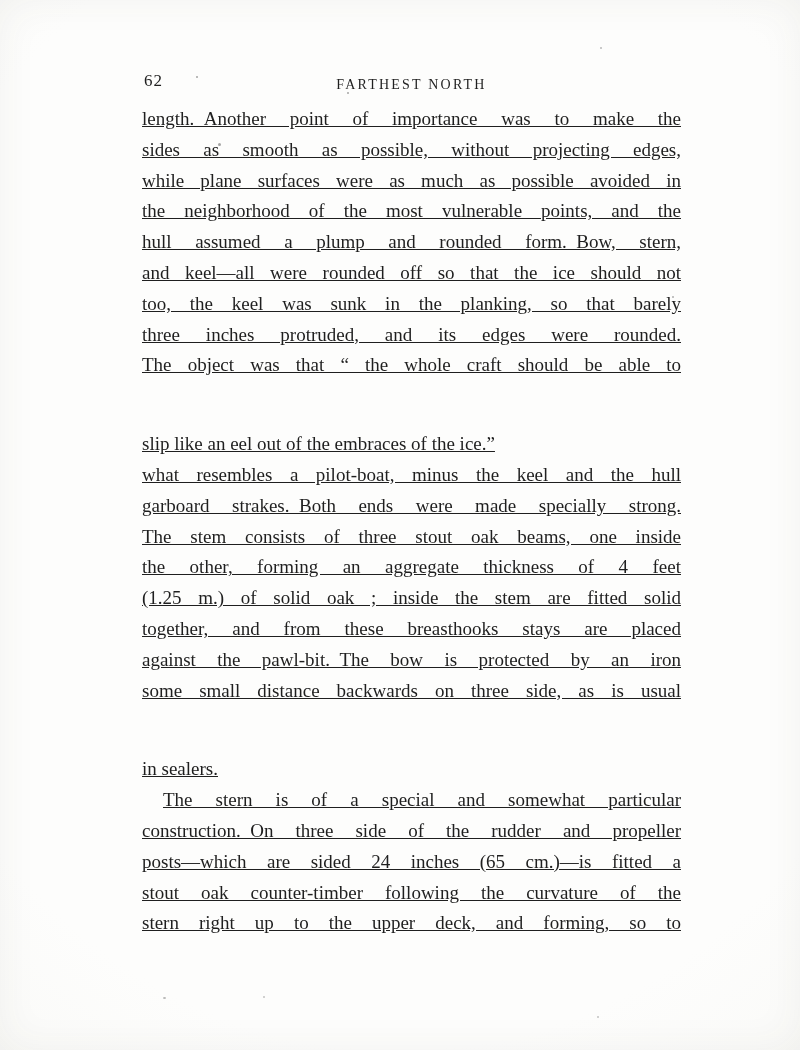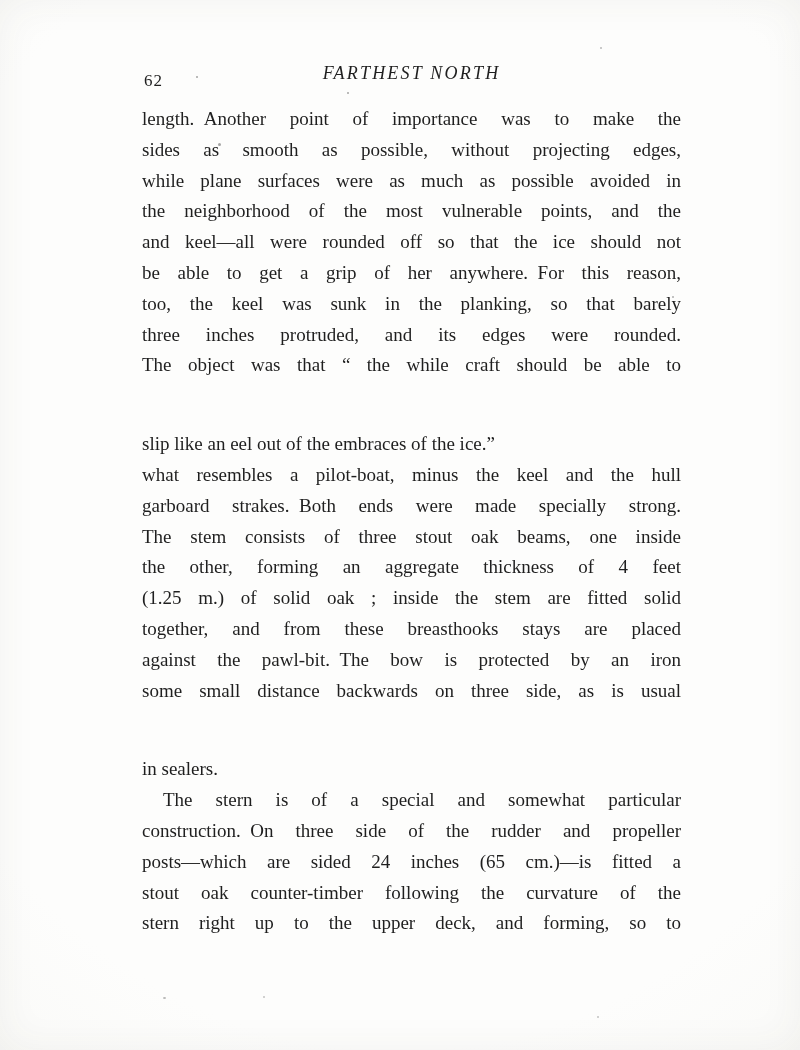--- a/index.html
+++ b/index.html
@@ -31,34 +31,34 @@
   .pagenum {
     position: absolute;
     left: 2px;
     top: 8px;
     font-size: 17px;
     letter-spacing: 1px;
   }
   .running-title {
     position: absolute;
     left: 50%;
-    top: 0;
+    top: 12px;
     transform: translateX(-50%);
-    font-style: italic;
-    font-size: 18px;
+    font-size: 14px;
     letter-spacing: 2.2px;
     white-space: nowrap;
   }
   
   .text-block {
     position: absolute;
     top: 104px;
     left: 142px;
     width: 539px;
     font-size: 19px;
+    text-decoration: underline;
   }
   .line {
     height: 30.8px;
     line-height: 30.8px;
     text-align: justify;
     text-align-last: justify;
     text-justify: inter-word;
     white-space: normal;
     overflow: visible;
   }
@@ -95,25 +95,25 @@
   <div class="header">
     <span class="pagenum">62</span>
     <span class="running-title">FARTHEST NORTH</span>
   </div>
 
   <div class="text-block" id="text-block">
       <div class="line">length. Another point of importance was to make the</div>
       <div class="line">sides as smooth as possible, without projecting edges,</div>
       <div class="line">while plane surfaces were as much as possible avoided in</div>
       <div class="line">the neighborhood of the most vulnerable points, and the</div>
+      <div class="line">hull assumed a plump and rounded form. Bow, stern,</div>
       <div class="line">and keel—all were rounded off so that the ice should not</div>
-      <div class="line">be able to get a grip of her anywhere. For this reason,</div>
       <div class="line">too, the keel was sunk in the planking, so that barely</div>
       <div class="line">three inches protruded, and its edges were rounded.</div>
-      <div class="line">The object was that “ the while craft should be able to</div>
+      <div class="line">The object was that “ the whole craft should be able to</div>
       <div class="line end">slip like an eel out of the embraces of the ice.”</div>
       <div class="line">what resembles a pilot-boat, minus the keel and the hull</div>
       <div class="line">garboard strakes. Both ends were made specially strong.</div>
       <div class="line">The stem consists of three stout oak beams, one inside</div>
       <div class="line">the other, forming an aggregate thickness of 4 feet</div>
       <div class="line">(1.25 m.) of solid oak ; inside the stem are fitted solid</div>
       <div class="line">together, and from these breasthooks stays are placed</div>
       <div class="line">against the pawl-bit. The bow is protected by an iron</div>
       <div class="line">some small distance backwards on three side, as is usual</div>
       <div class="line end">in sealers.</div>

